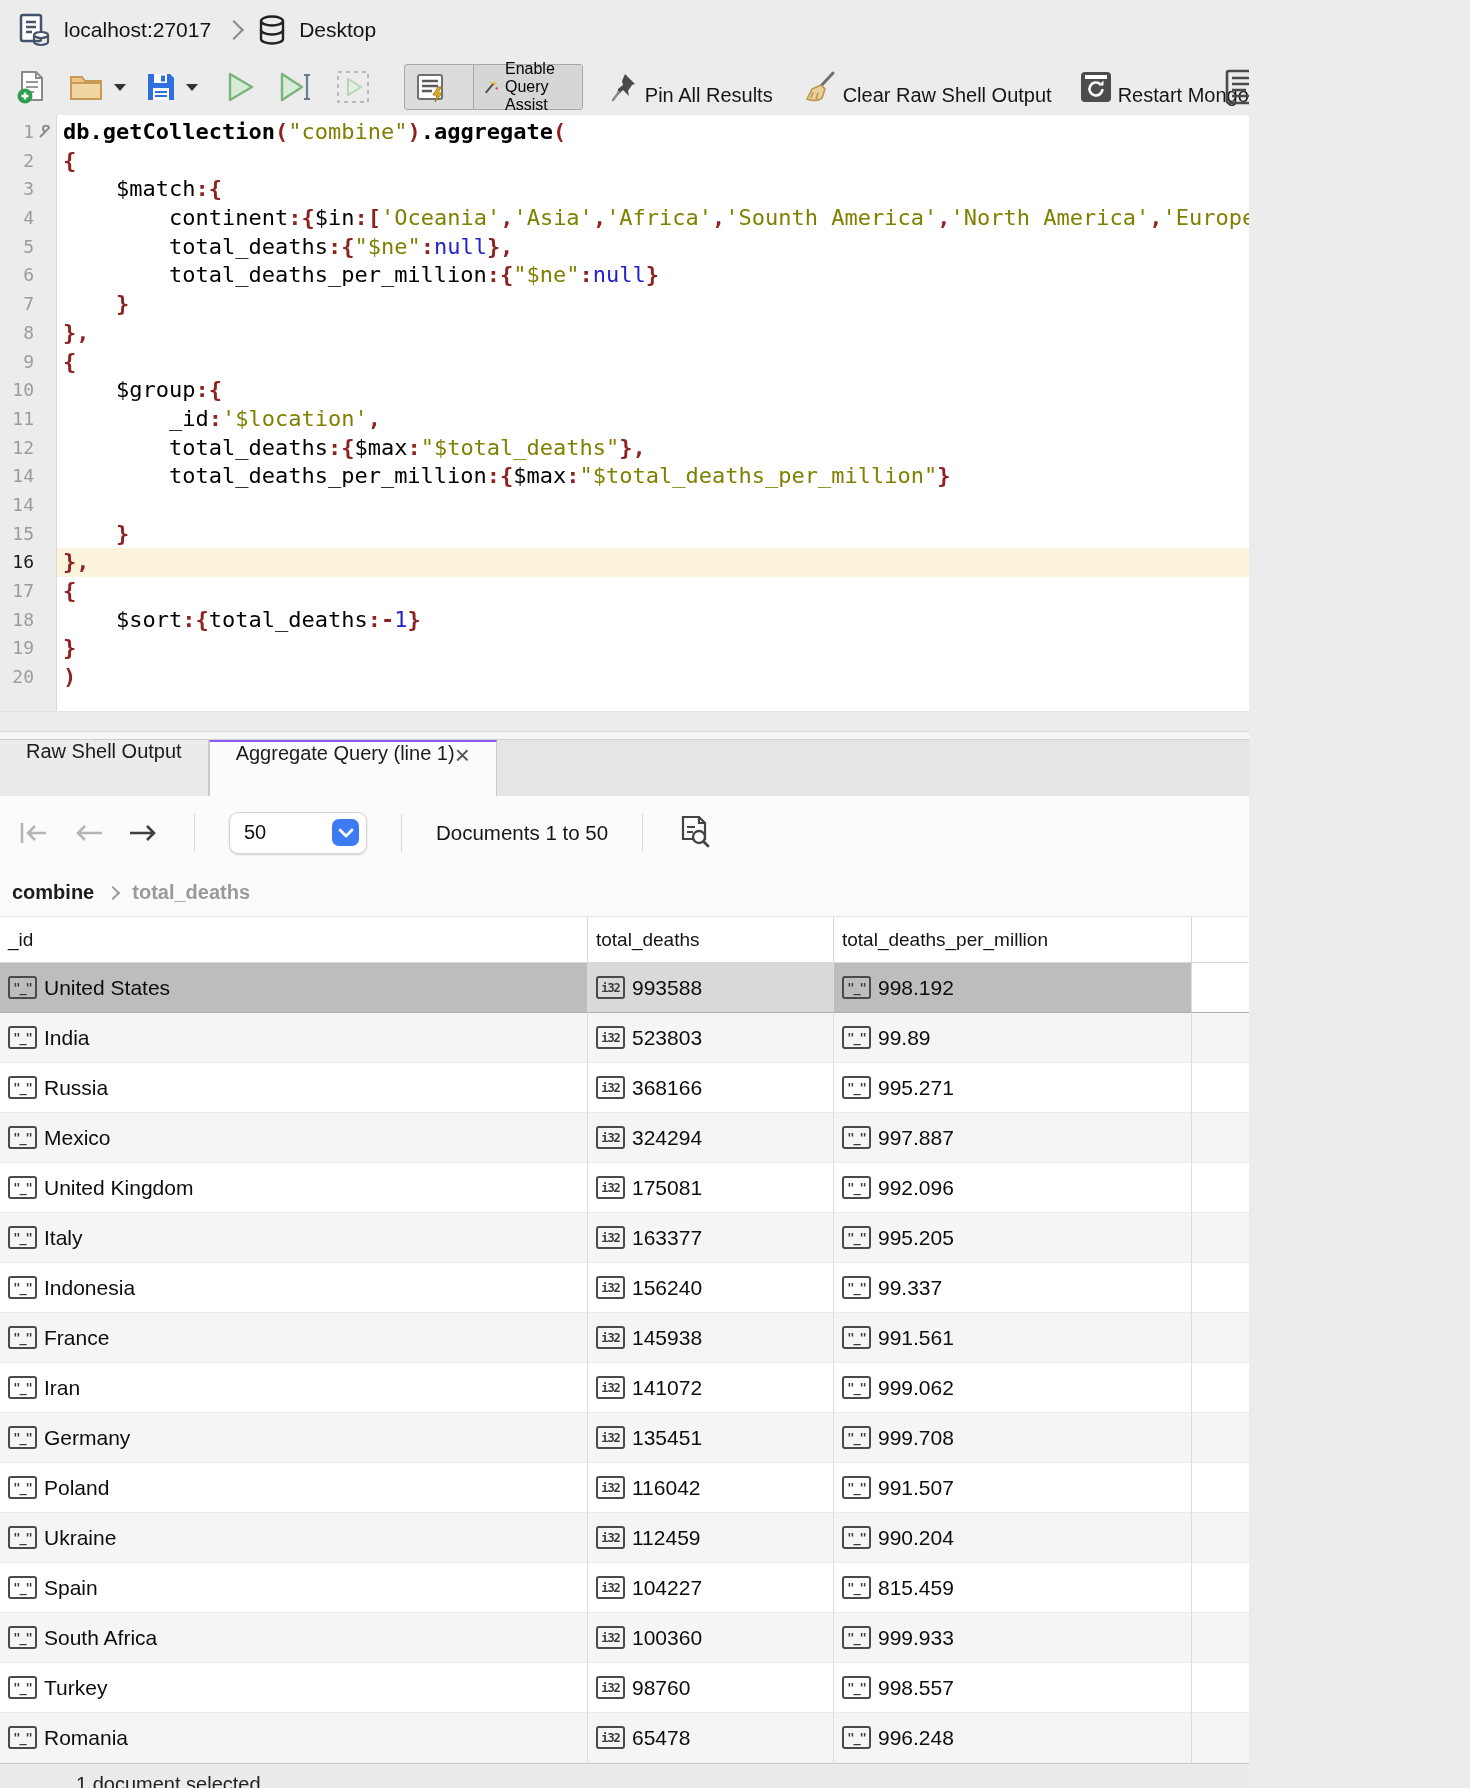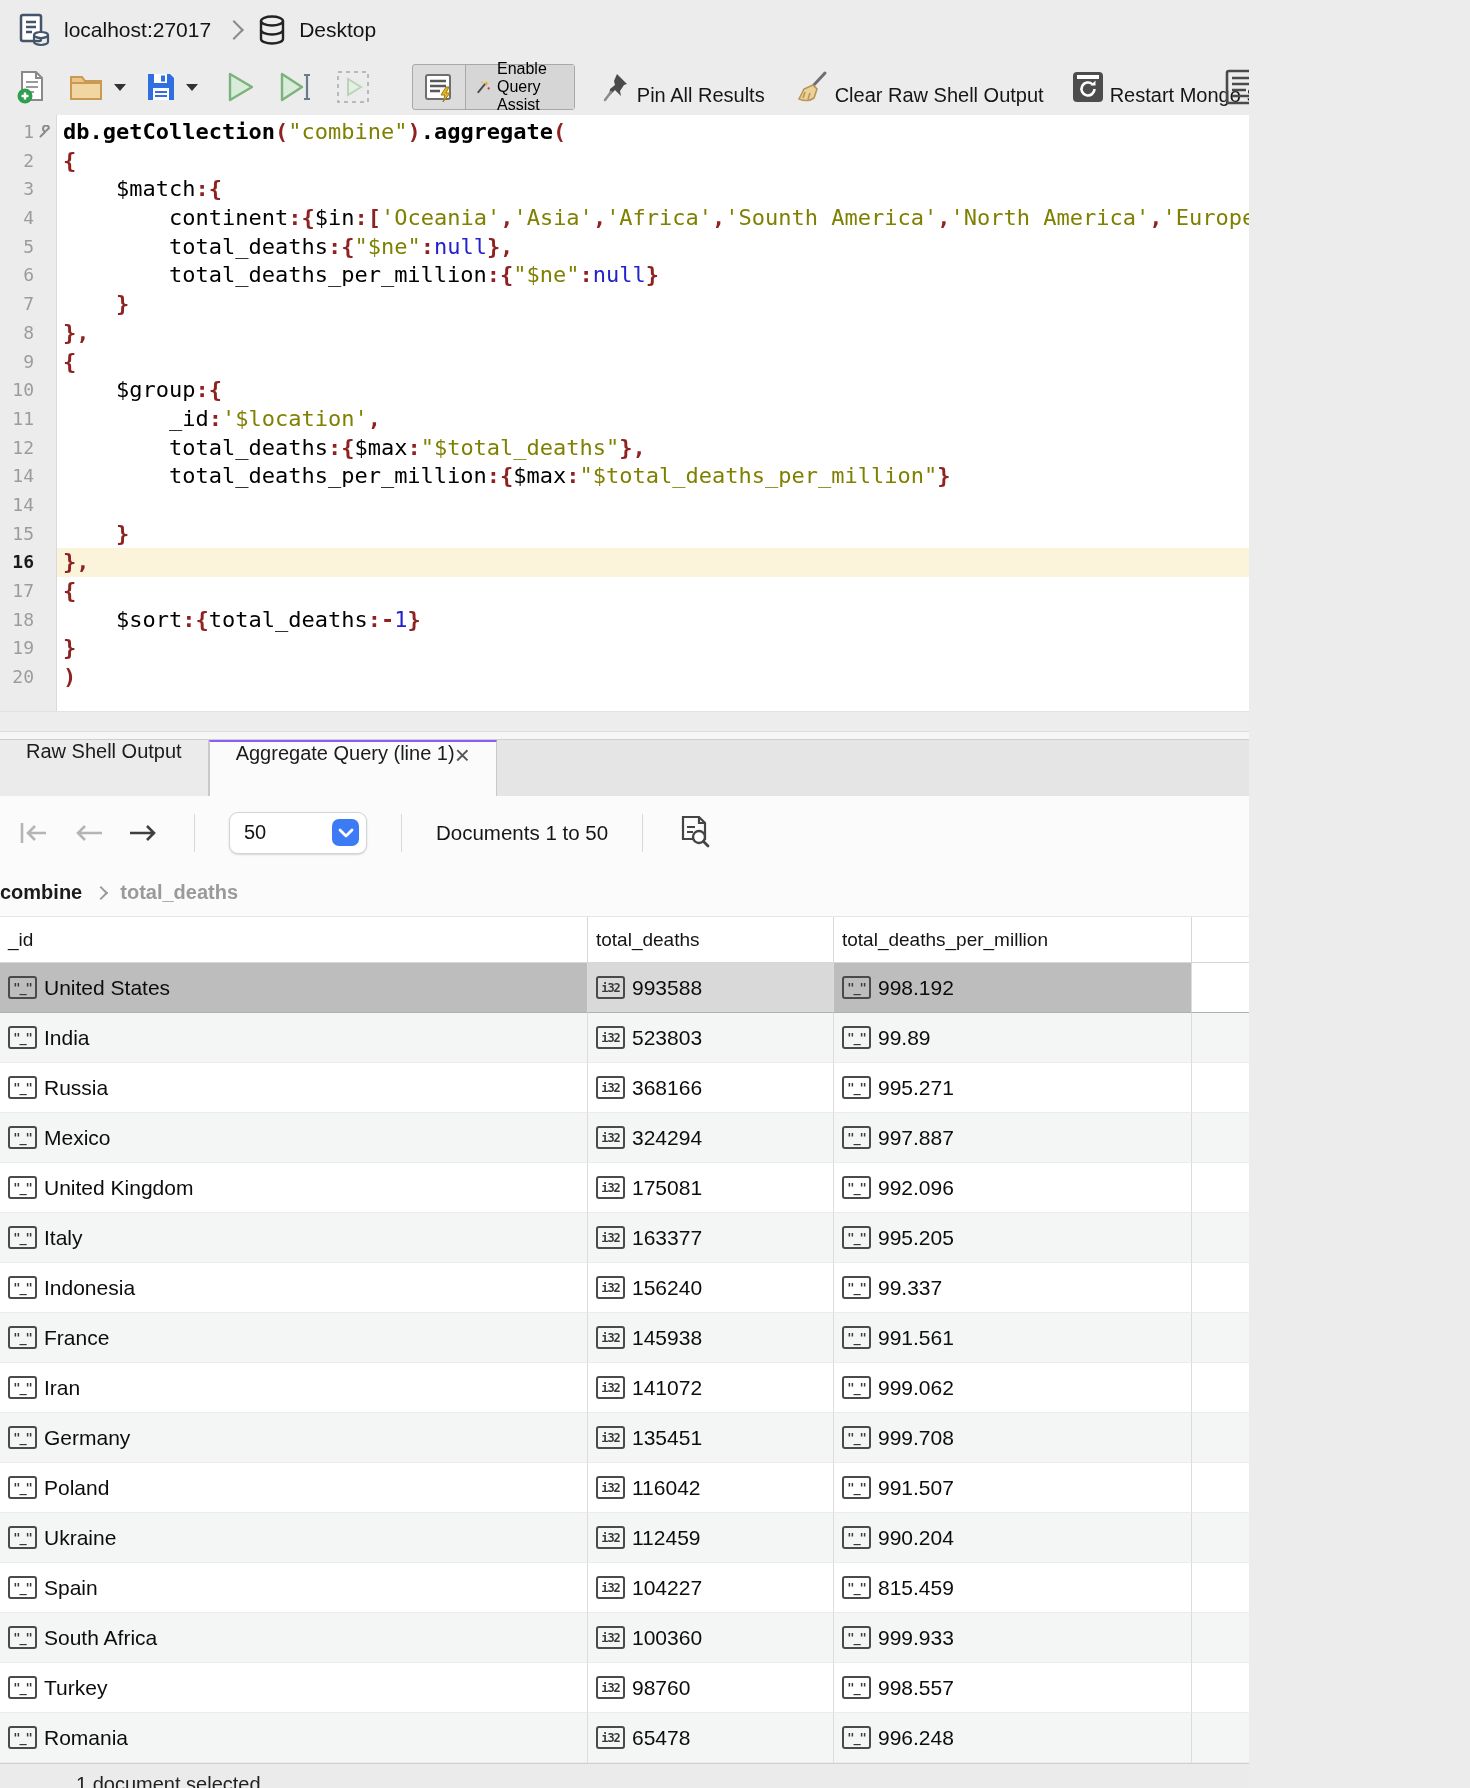--- a/index.html
+++ b/index.html
@@ -10,32 +10,32 @@
   
   .conn-bar { height:59px; flex:0 0 59px; display:flex; align-items:center; padding-left:16px; gap:12px; background:#ececec; }
   .conn-bar .txt { font-size:21px; color:#141414; }
   .chev { width:14px; height:14px; border-right:2.5px solid #8a8a8a; border-top:2.5px solid #8a8a8a; transform:rotate(45deg); margin:0 4px; }
 
   
   .toolbar { height:56px; flex:0 0 56px; display:flex; align-items:center; padding-left:8px; gap:6px; background:#ececec; position:relative; overflow:hidden; }
   .tbtn { display:flex; align-items:center; gap:6px; padding:4px 6px; border-radius:4px; cursor:default; }
   .tbtn .lbl { font-size:20px; color:#161616; white-space:nowrap;margin-top:16px; }
   .caret { width:0; height:0; border-left:6px solid transparent; border-right:6px solid transparent; border-top:7px solid #333; margin-left:2px; }
-  .assist-group { display:flex; align-items:stretch; border:1px solid #a8a8a8; background:#dcdcdc; border-radius:3px; margin-left:28px; height:46px; }
+  .assist-group { display:flex; align-items:stretch; border:1px solid #a8a8a8; background:#dcdcdc; border-radius:3px; margin-left:20px; height:46px;gap:16px; }
   .assist-group .seg { display:flex; align-items:center; padding:0 9px; }
   .assist-group .seg + .seg { border-left:1px solid #a8a8a8; background:#d6d6d6; }
   .spacer-sm { width:26px; }
   .edge-icon { position:absolute; right:-16px; top:10px; }
 
   
   .editor { height:616px; flex:0 0 616px; display:flex; background:#fff; position:relative; flex-direction:column; }
   .editor-main { flex:1; display:flex; overflow:hidden; }
   .gutter { width:57px; flex:0 0 57px; background:#ececec; border-right:1px solid #dadada; padding-top:3px; position:relative; }
   .gutter .ln { height:28.7px; line-height:28.7px; text-align:right; padding-right:22px; font-family:"DejaVu Sans Mono", monospace; font-size:18px; color:#9c9c9c; position:relative; }
-  .gutter .ln.hl { color:#1a1a1a; font-weight:bold; }
+  .gutter .ln.hl { color:#1a1a1a; font-weight:normal; }
   .gutter .ln .marker { position:absolute; right:4px; top:7px; }
   .code { flex:1; padding-top:3px; background:#fff; overflow:hidden; }
   .code .cl { height:28.7px; line-height:28.7px; white-space:pre; font-family:"DejaVu Sans Mono", monospace; font-size:22px; color:#000; padding-left:6px; }
   .code .cl.hl { background:#fbf4da; }
   .code .b { font-weight:bold; color:#000; }
   .code .s { color:#7f8000; }
   .code .p { color:#8f2121; font-weight:bold; }
   .code .n { color:#2222cc; }
   .editor-strip { height:20px; flex:0 0 20px; background:#ededed; border-top:1px solid #e2e2e2; }
 
@@ -50,21 +50,21 @@
   
   .results-toolbar { height:73px; flex:0 0 73px; background:#fbfbfb; display:flex; align-items:center; gap:12px; }
   .nav-arrows { display:flex; align-items:center; gap:20px; padding-left:16px; }
   .vdiv { width:1px; height:38px; background:#d9d9d9; margin:0 22px; }
   .page-select { width:138px; height:42px; background:#fff; border:1px solid #d4d4d4; border-radius:9px; box-shadow:0 1px 2px rgba(0,0,0,.15); display:flex; align-items:center; justify-content:space-between; padding:0 7px 0 14px; }
   .page-select .val { font-size:20px; color:#111; }
   .page-select .chip { width:27px; height:27px; border-radius:7px; display:flex; align-items:center; justify-content:center; }
   .docs-label { font-size:20.5px; color:#161616; }
 
   
-  .crumbbar { height:47px; flex:0 0 47px; background:#fbfbfb; display:flex; align-items:center; padding-left:0; gap:10px; }
+  .crumbbar { height:47px; flex:0 0 47px; background:#fbfbfb; display:flex; align-items:center; padding-left:12px; gap:10px; }
   .crumbbar .c1 { font-size:20px; font-weight:bold; color:#1b1b1b; }
   .crumbbar .c2 { font-size:20px; font-weight:bold; color:#9a9a9a; }
   .crumbbar .chev { width:10px; height:10px; border-width:2px; border-color:#9a9a9a; }
 
   
   .thead { height:47px; flex:0 0 47px; background:#fff; border-top:1px solid #e6e6e6; border-bottom:1px solid #d8d8d8; display:flex; align-items:center; }
   .th { font-size:19px; color:#141414; padding-left:8px; height:100%; display:flex; align-items:center; border-right:1px solid #d8d8d8; }
   .col-id { width:588px; flex:0 0 588px; }
   .col-d  { width:246px; flex:0 0 246px; }
   .col-pm { width:358px; flex:0 0 358px; }

